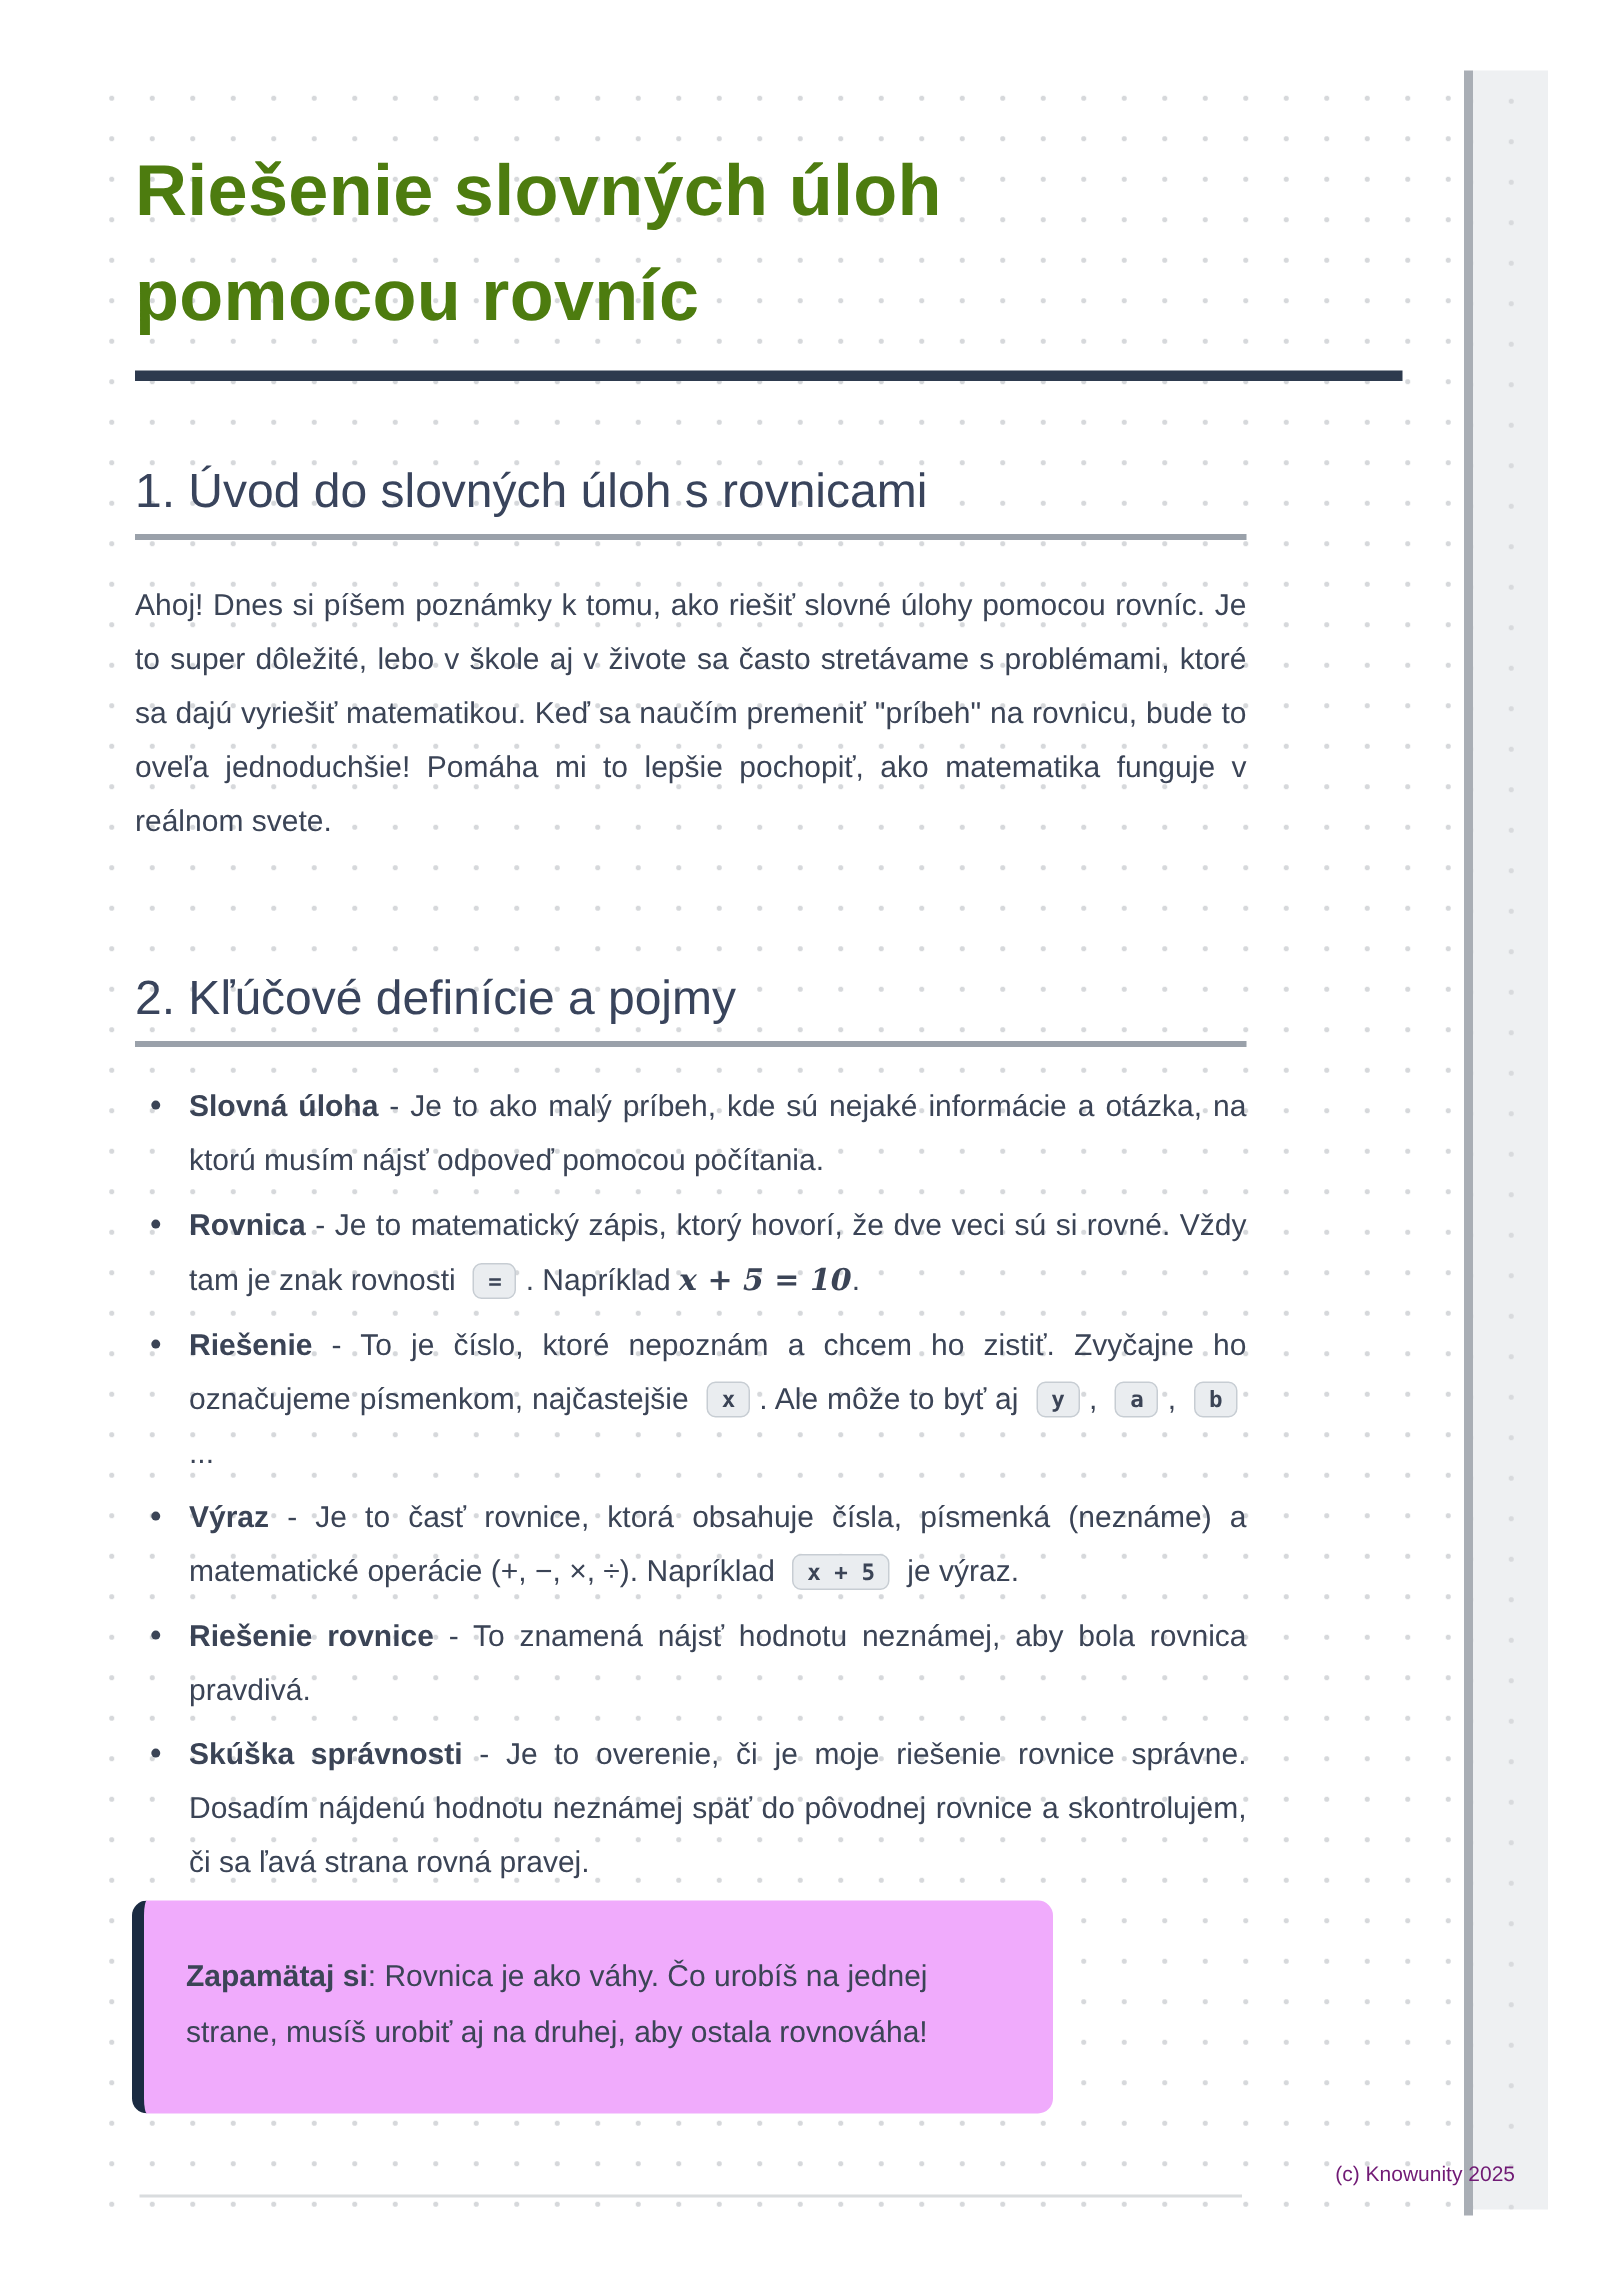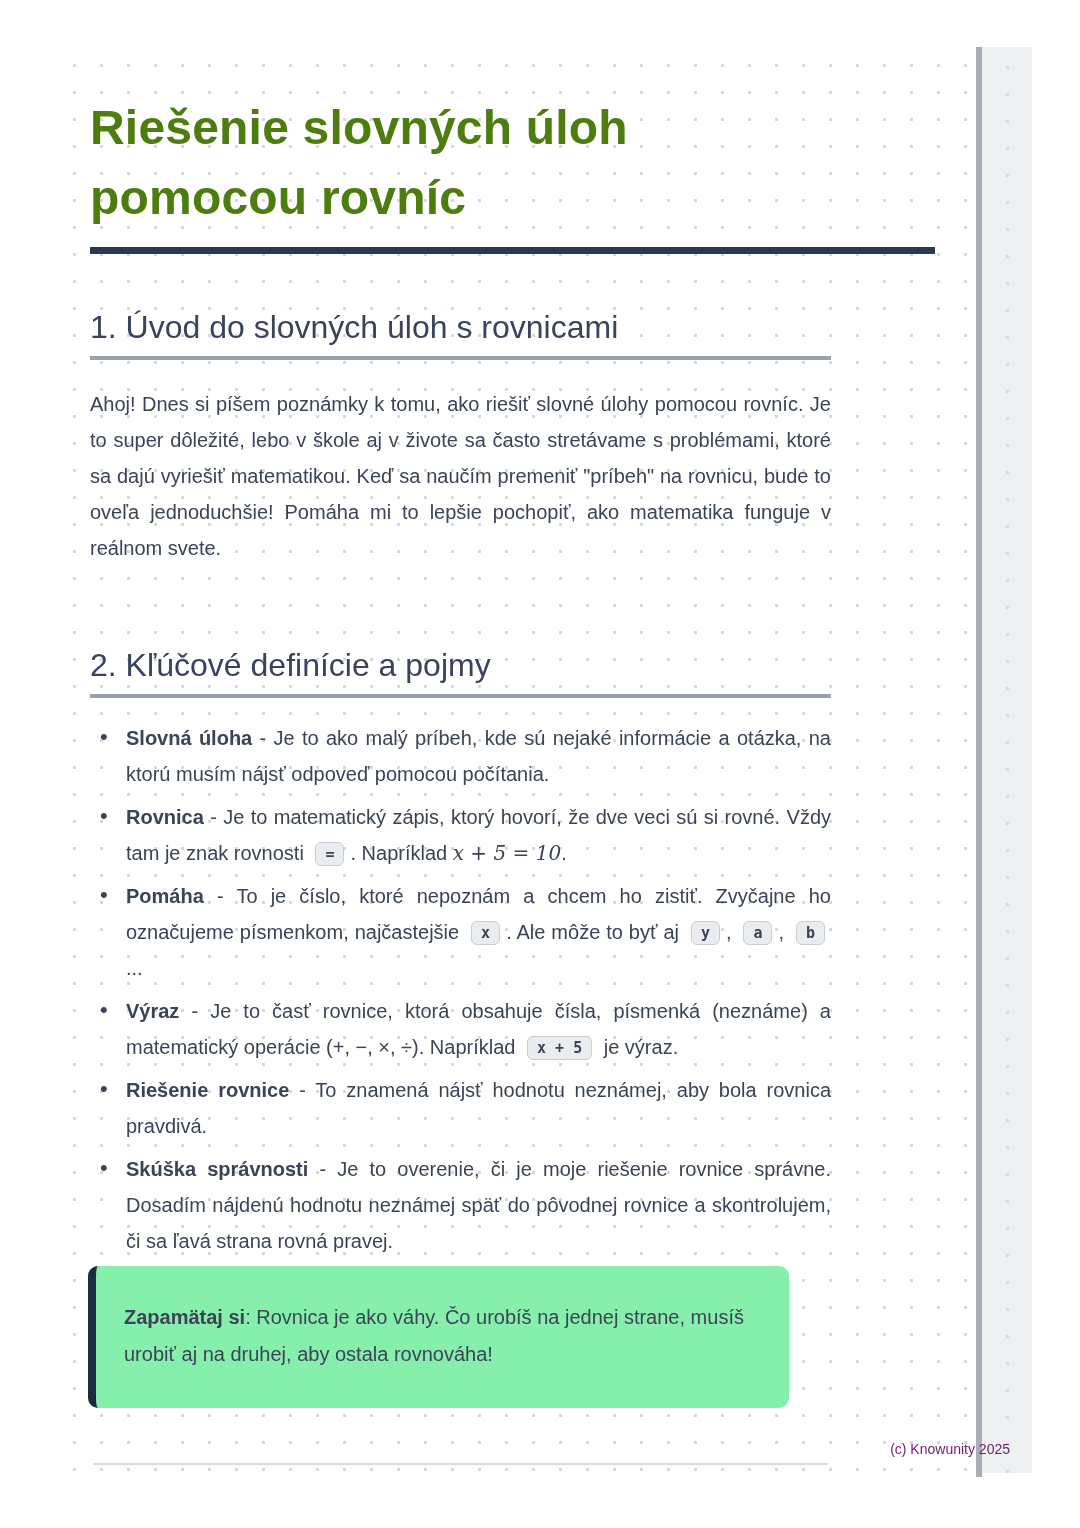--- a/index.html
+++ b/index.html
@@ -116,26 +116,27 @@
     font-weight: 700;
     font-size: 15px;
     line-height: 20px;
     color: #3b4456;
     vertical-align: 1px;
   }
   .math {
     font-family: "DejaVu Serif", serif;
     font-style: italic;
     font-size: 20px;
+    font-weight: bold;
   }
   .callout {
     box-sizing: border-box;
     margin: 7px 0 0 -2px;
-    width: 701px;
-    background: #86efac;
+    width: 614px;
+    background: #f0abfc;
     border-left: 8px solid #1b2b42;
     border-radius: 10px;
     padding: 33px 40px 35px 28px;
     font-size: 20px;
     line-height: 37px;
     text-align: left;
   }
   .footer-rule {
     position: absolute;
     left: 93px; top: 1463px;
@@ -172,24 +173,24 @@
     <div class="heading-underline"></div>
 
     <ul class="def-list">
       <li>
         <span class="term">Slovná úloha</span><span> - Je to ako malý príbeh, kde sú nejaké informácie a otázka, na ktorú musím nájsť odpoveď pomocou počítania.</span>
       </li>
       <li>
         <span class="term">Rovnica</span><span> - Je to matematický zápis, ktorý hovorí, že dve veci sú si rovné. Vždy tam je znak rovnosti </span><span class="chip">=</span><span>. Napríklad </span><span class="math">x + 5 = 10</span><span>.</span>
       </li>
       <li>
-        <span class="term">Pomáha</span><span> - To je číslo, ktoré nepoznám a chcem ho zistiť. Zvyčajne ho označujeme písmenkom, najčastejšie </span><span class="chip">x</span><span>. Ale môže to byť aj </span><span class="chip">y</span><span>, </span><span class="chip">a</span><span>, </span><span class="chip">b</span><span> ...</span>
-      </li>
-      <li>
-        <span class="term">Výraz</span><span> - Je to časť rovnice, ktorá obsahuje čísla, písmenká (neznáme) a matematický operácie (+, −, ×, ÷). Napríklad </span><span class="chip">x + 5</span><span> je výraz.</span>
+        <span class="term">Riešenie</span><span> - To je číslo, ktoré nepoznám a chcem ho zistiť. Zvyčajne ho označujeme písmenkom, najčastejšie </span><span class="chip">x</span><span>. Ale môže to byť aj </span><span class="chip">y</span><span>, </span><span class="chip">a</span><span>, </span><span class="chip">b</span><span> ...</span>
+      </li>
+      <li>
+        <span class="term">Výraz</span><span> - Je to časť rovnice, ktorá obsahuje čísla, písmenká (neznáme) a matematické operácie (+, −, ×, ÷). Napríklad </span><span class="chip">x + 5</span><span> je výraz.</span>
       </li>
       <li>
         <span class="term">Riešenie rovnice</span><span> - To znamená nájsť hodnotu neznámej, aby bola rovnica pravdivá.</span>
       </li>
       <li>
         <span class="term">Skúška správnosti</span><span> - Je to overenie, či je moje riešenie rovnice správne. Dosadím nájdenú hodnotu neznámej späť do pôvodnej rovnice a skontrolujem, či sa ľavá strana rovná pravej.</span>
       </li>
     </ul>
 
     <div class="callout">

